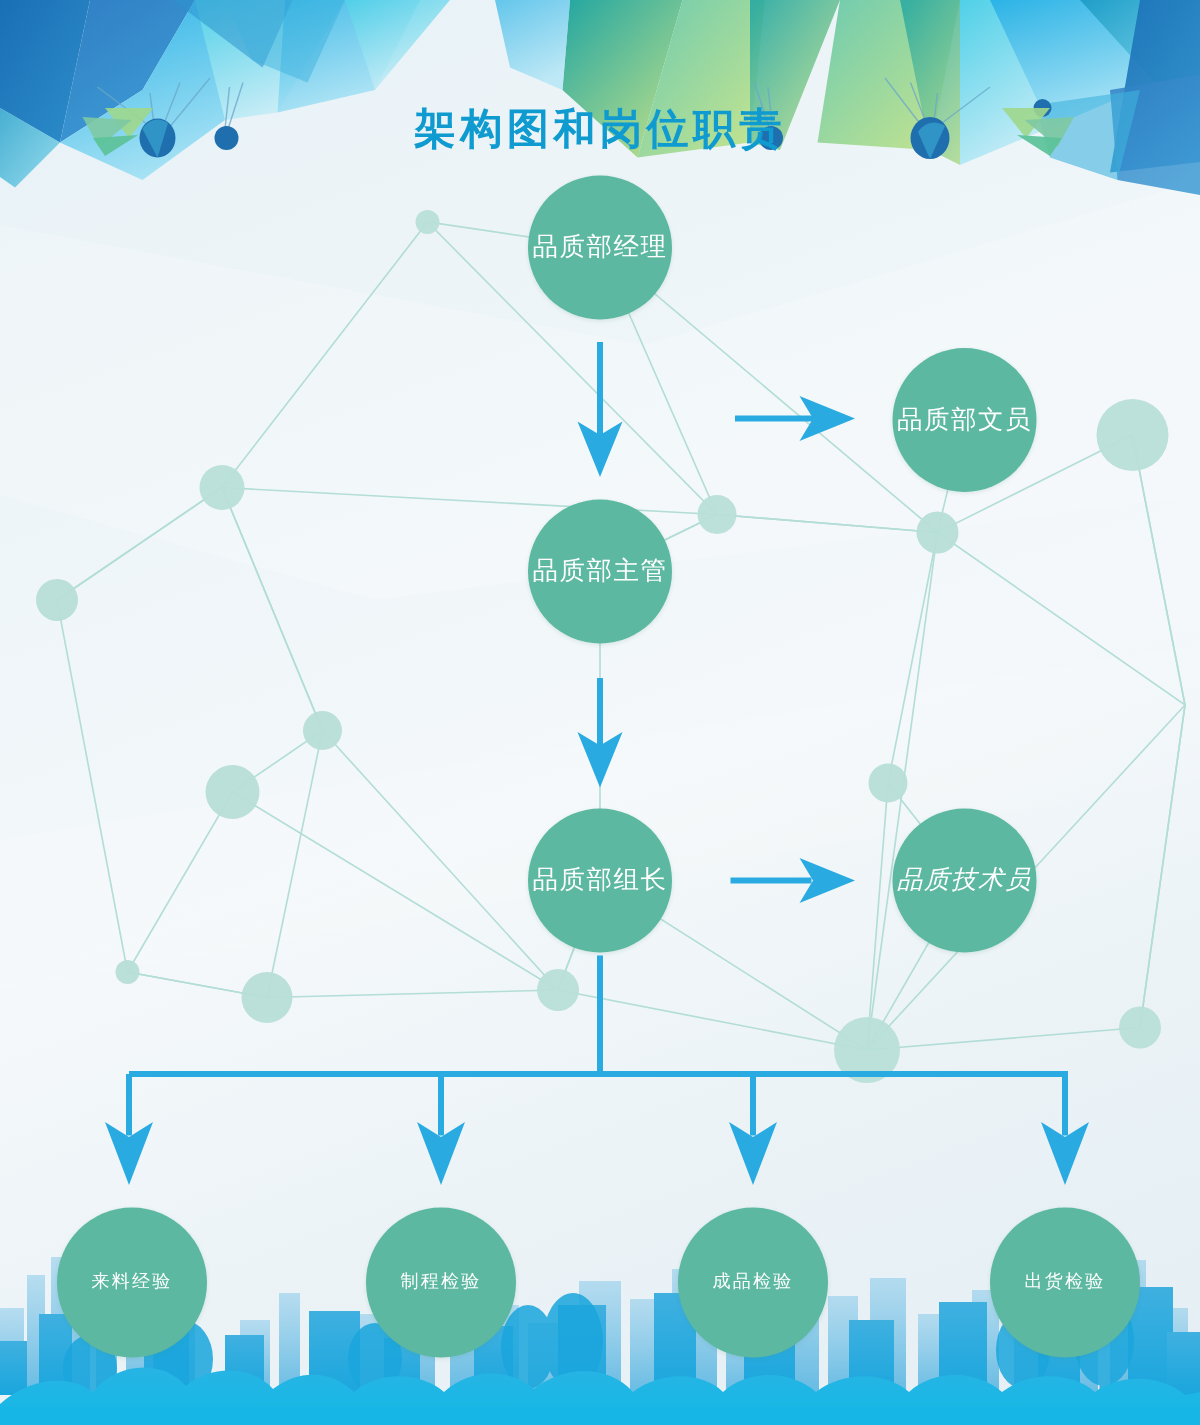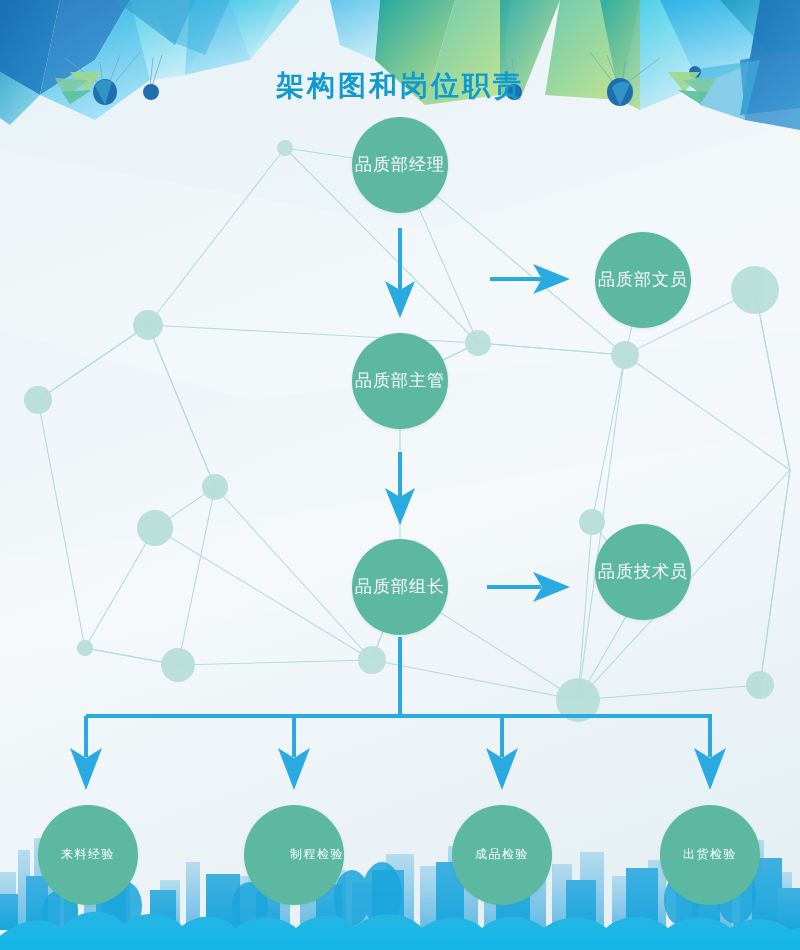--- a/index.html
+++ b/index.html
@@ -324,30 +324,30 @@
   <div class="node" style="left:352px;top:333px;width:96px;height:96px;">
     <span>品质部</span>
     <span>主管</span>
   </div>
 
   <div class="node" style="left:352px;top:539px;width:96px;height:96px;">
     <span>品质部</span>
     <span>组长</span>
   </div>
 
-  <div class="node" style="left:595px;top:524px;width:96px;height:96px;">
+  <div class="node" style="left:595px;top:539px;width:96px;height:96px;font-style:italic;">
     <span>品质</span>
     <span>技术员</span>
   </div>
 
   <div class="node leaf" style="left:38px;top:805px;width:100px;height:100px;">
     <span>来料经验</span>
   </div>
 
-  <div class="node leaf" style="left:244px;top:805px;width:100px;height:100px;justify-content:flex-end;">
+  <div class="node leaf" style="left:244px;top:805px;width:100px;height:100px;">
     <span>制程检验</span>
   </div>
 
   <div class="node leaf" style="left:452px;top:805px;width:100px;height:100px;">
     <span>成品检验</span>
   </div>
 
   <div class="node leaf" style="left:660px;top:805px;width:100px;height:100px;">
     <span>出货检验</span>
   </div>

